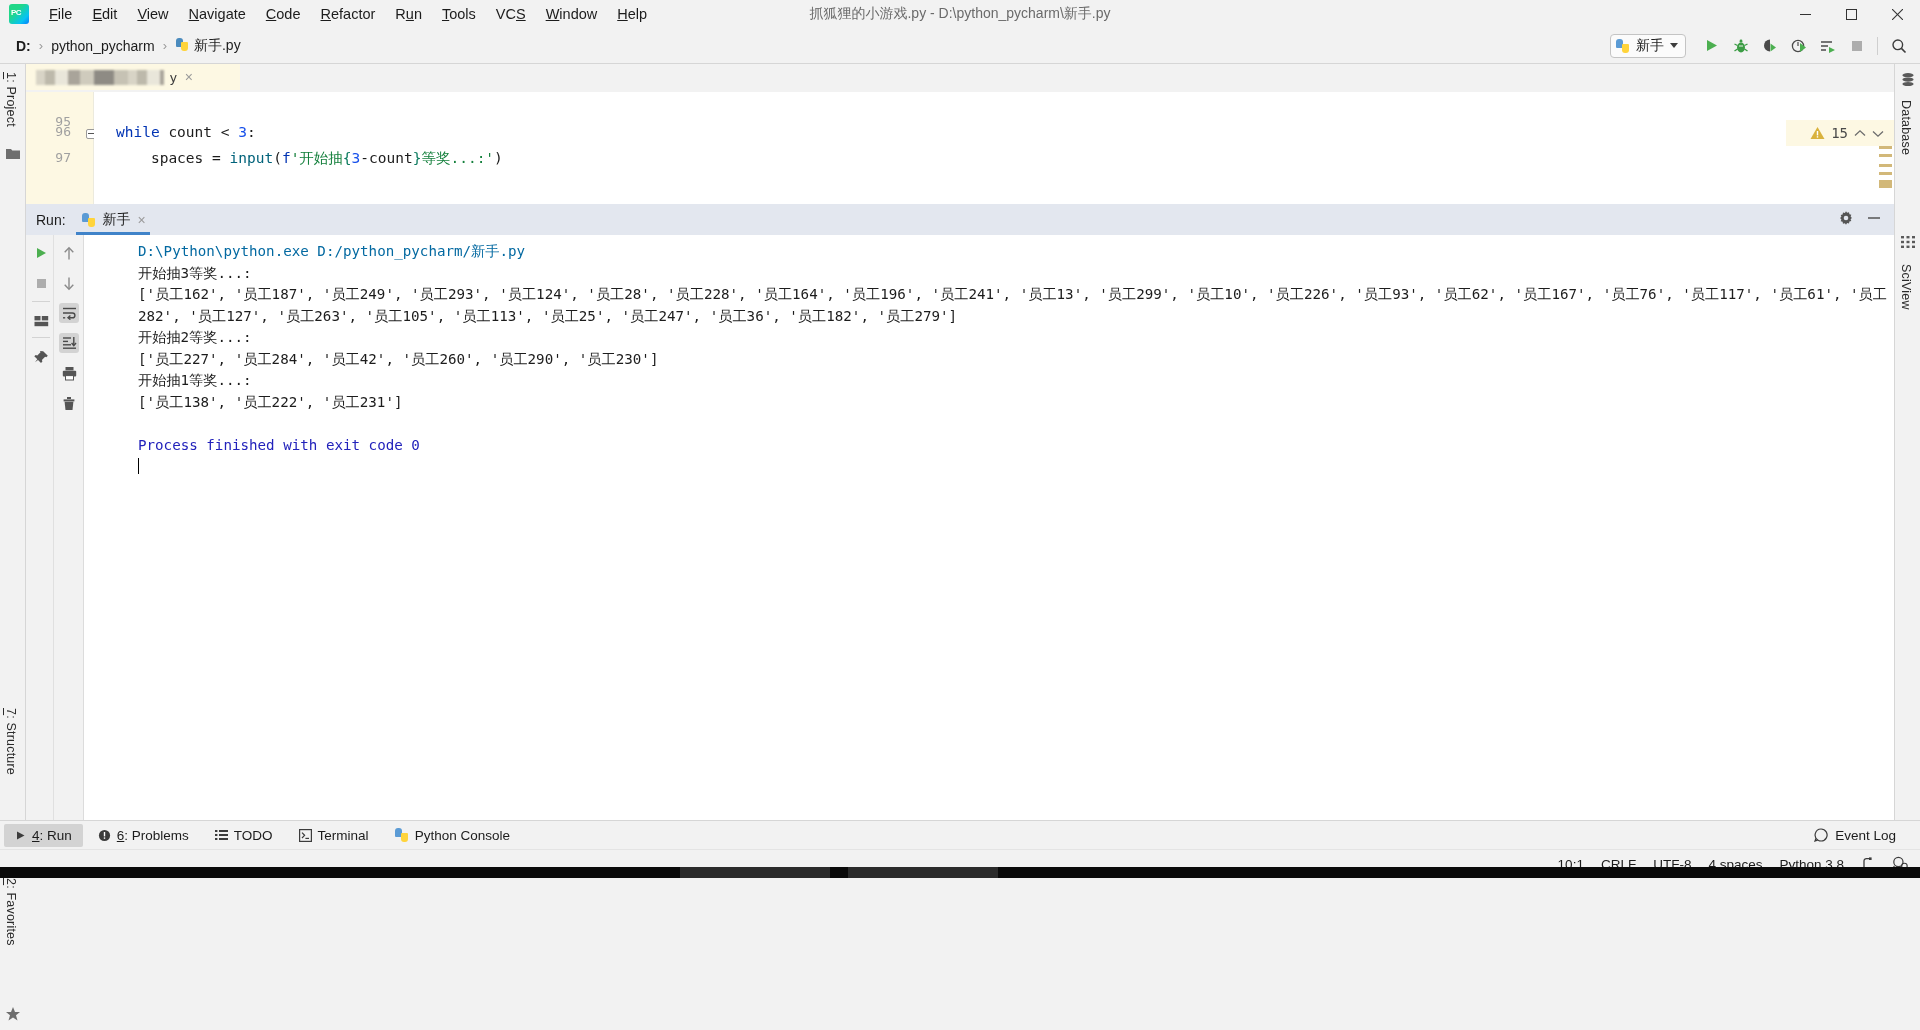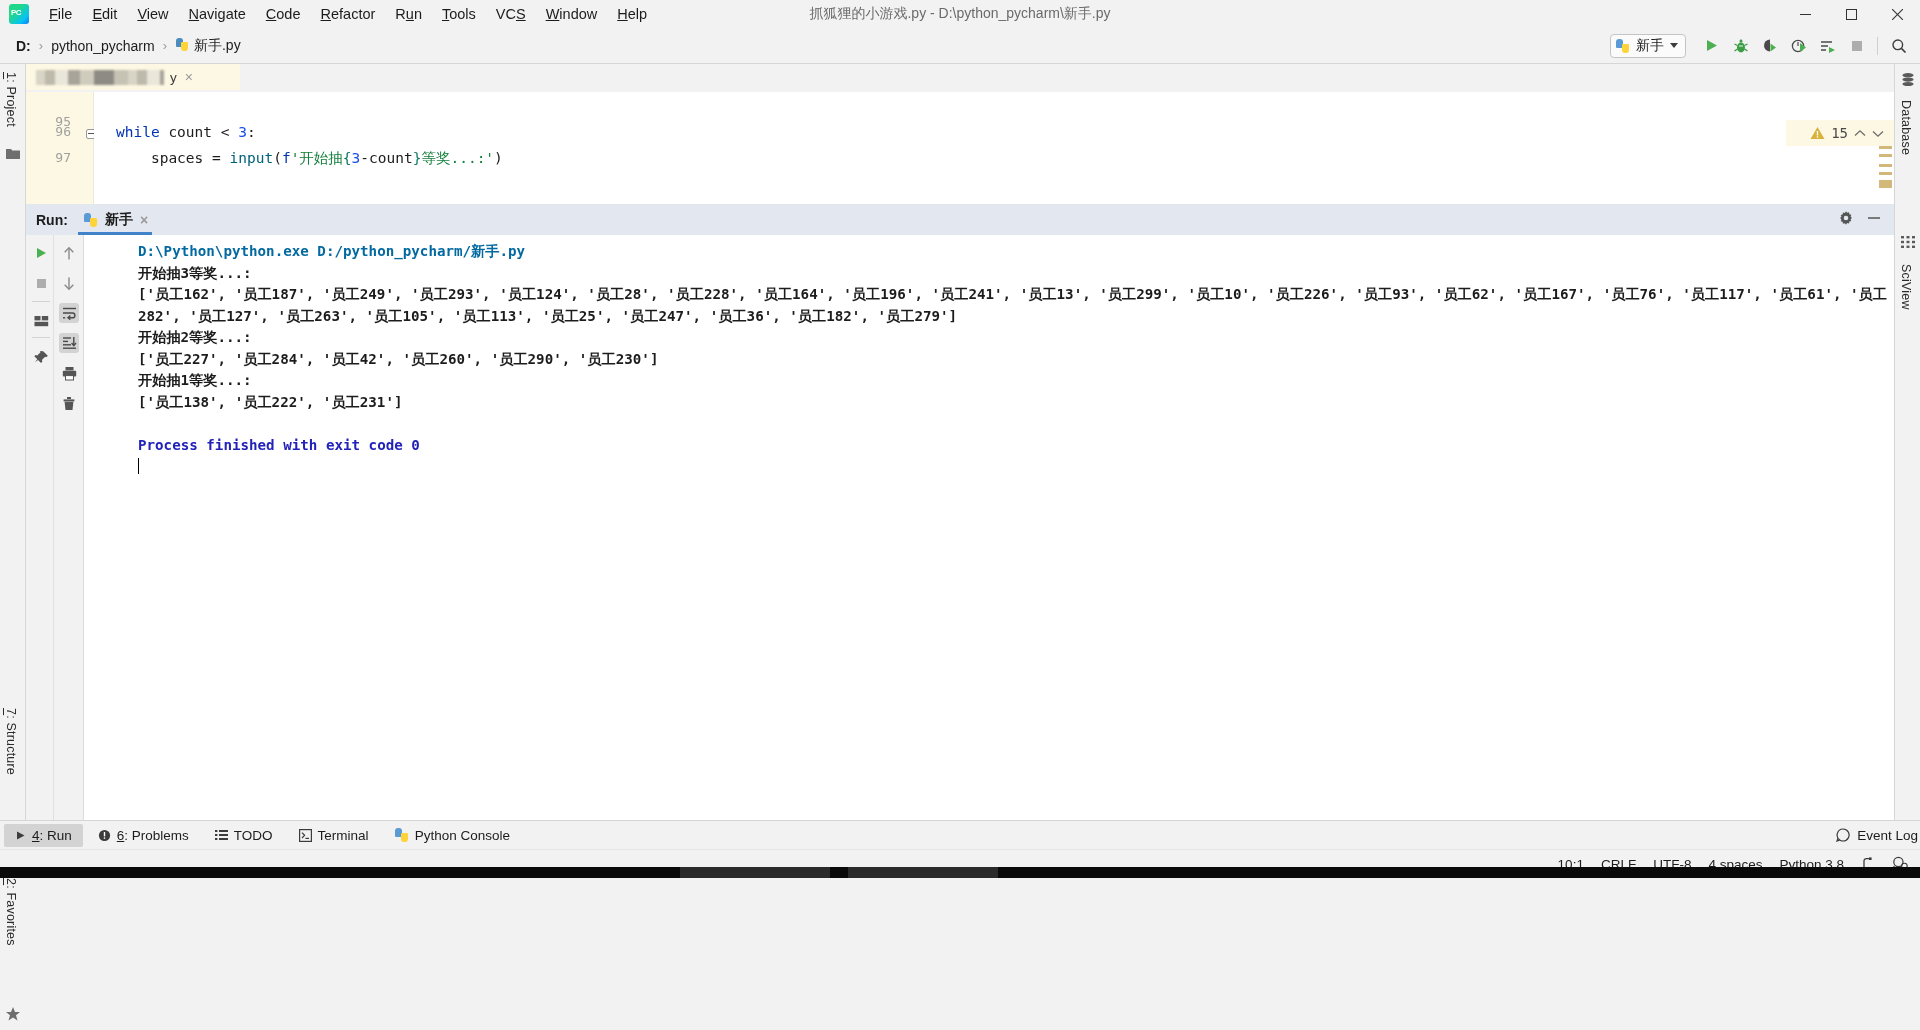--- a/index.html
+++ b/index.html
@@ -163,21 +163,20 @@
   .chev { color: #707070; font-size: 13px; }
   .marker-col {
     position: absolute; top: 54px; right: 2px; width: 14px;
   }
   .mark { position: absolute; right: 0; height: 3px; background: #d2b879; }
 
   
   .runwin {
     position: absolute; top: 204px; left: 26px; right: 26px; bottom: 58px;
     background: #ffffff;
-    font-weight: bold;
   }
   .runheader {
     position: absolute; top: 0; left: 0; right: 0; height: 31px;
     background: #e3e7ef; display: flex; align-items: center;
   }
   .run-label { font-size: 14px; color: #1c1c1c; padding-left: 10px; padding-right: 4px; }
   .runtabs { display: flex; align-items: stretch; height: 31px; }
   .runtab {
     display: flex; align-items: center; gap: 7px; padding: 0 10px 0 12px;
     position: relative; font-size: 14px;
@@ -225,21 +224,21 @@
     position: absolute; left: 0; right: 0; bottom: 29px; height: 29px;
     background: #f2f2f2; border-top: 1px solid #d6d6d6;
     display: flex; align-items: center;
   }
   .btw {
     display: flex; align-items: center; gap: 6px; height: 23px;
     padding: 0 11px; margin-left: 4px; font-size: 13.5px; border-radius: 2px;
   }
   .btw.active { background: #d3d3d3; }
   .btw u { text-decoration: underline; }
-  .bottombar .right { margin-left: auto; display: flex; align-items: center; padding-right: 2px; gap: 7px; }
+  .bottombar .right { margin-left: auto; display: flex; align-items: center; padding-right: 24px; gap: 7px; }
 
   
   .statusbar {
     position: absolute; left: 0; right: 0; bottom: 0; height: 29px;
     background: #f2f2f2; display: flex; align-items: center;
     border-top: 1px solid #e4e4e4;
   }
   .statusbar .right { margin-left: auto; display: flex; align-items: center; gap: 17px; padding-right: 12px; font-size: 13.5px; color: #1c1c1c;}
   .taskbar-peek {
     position: absolute; left: 0; right: 0; bottom: 0; height: 11px; background: #0a0a0a;

